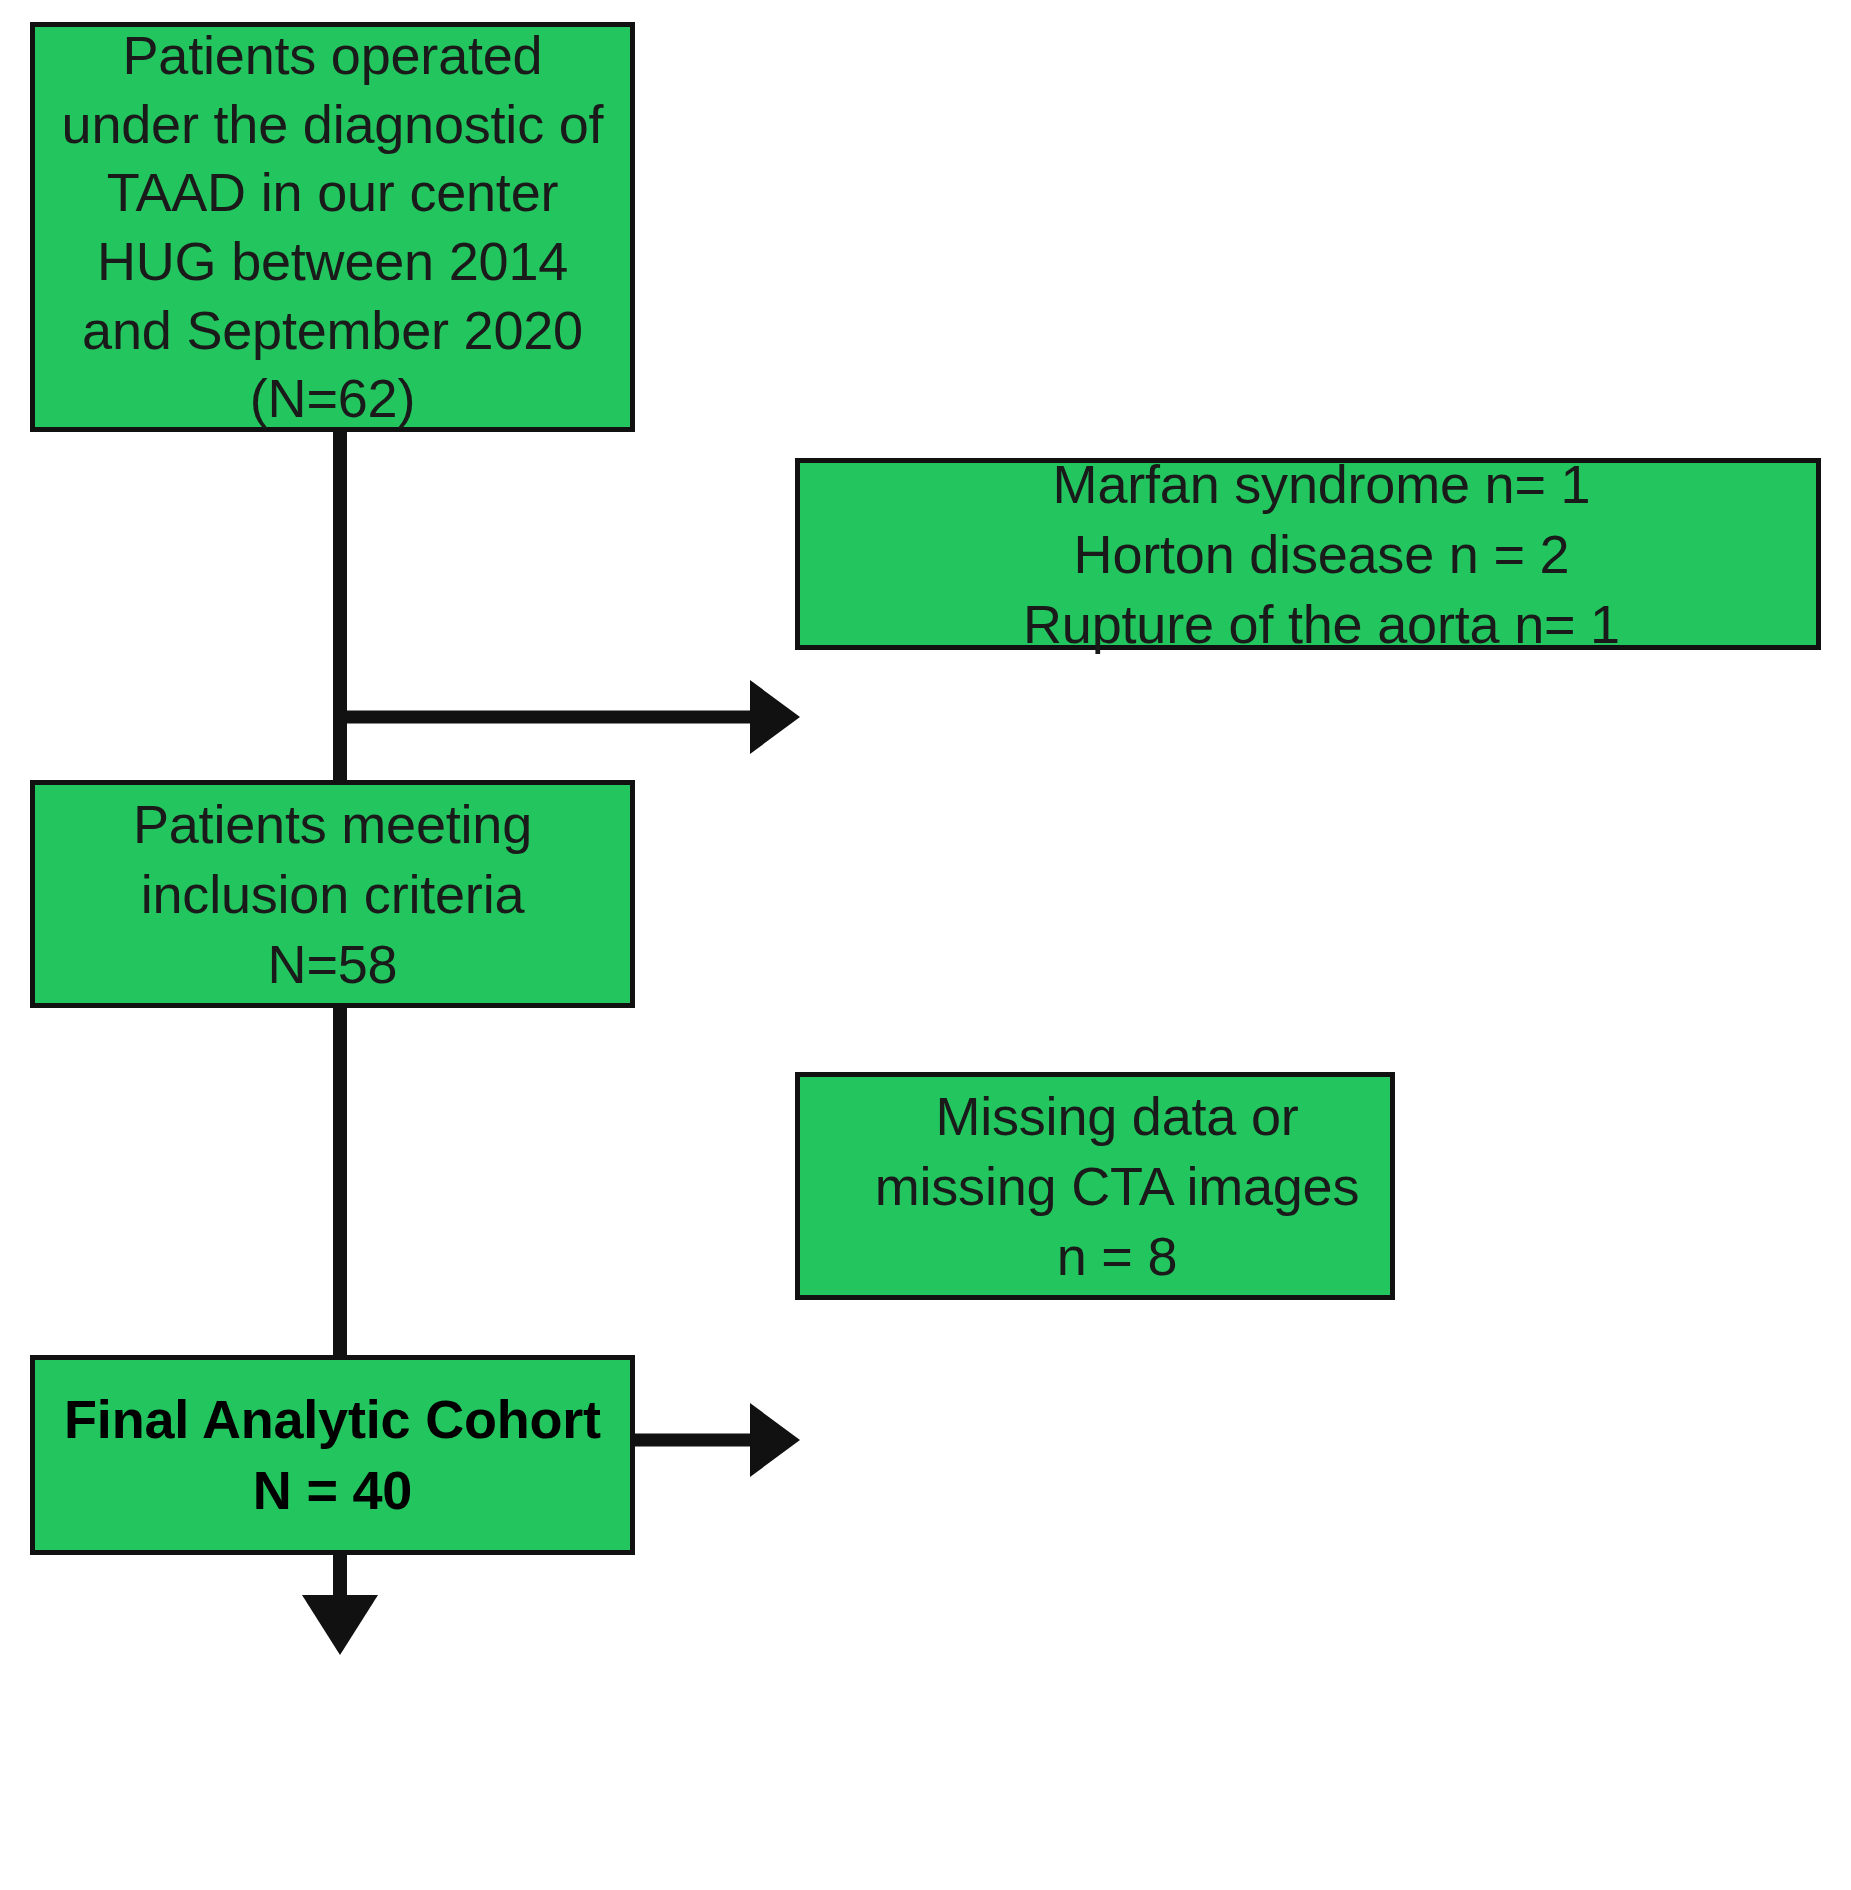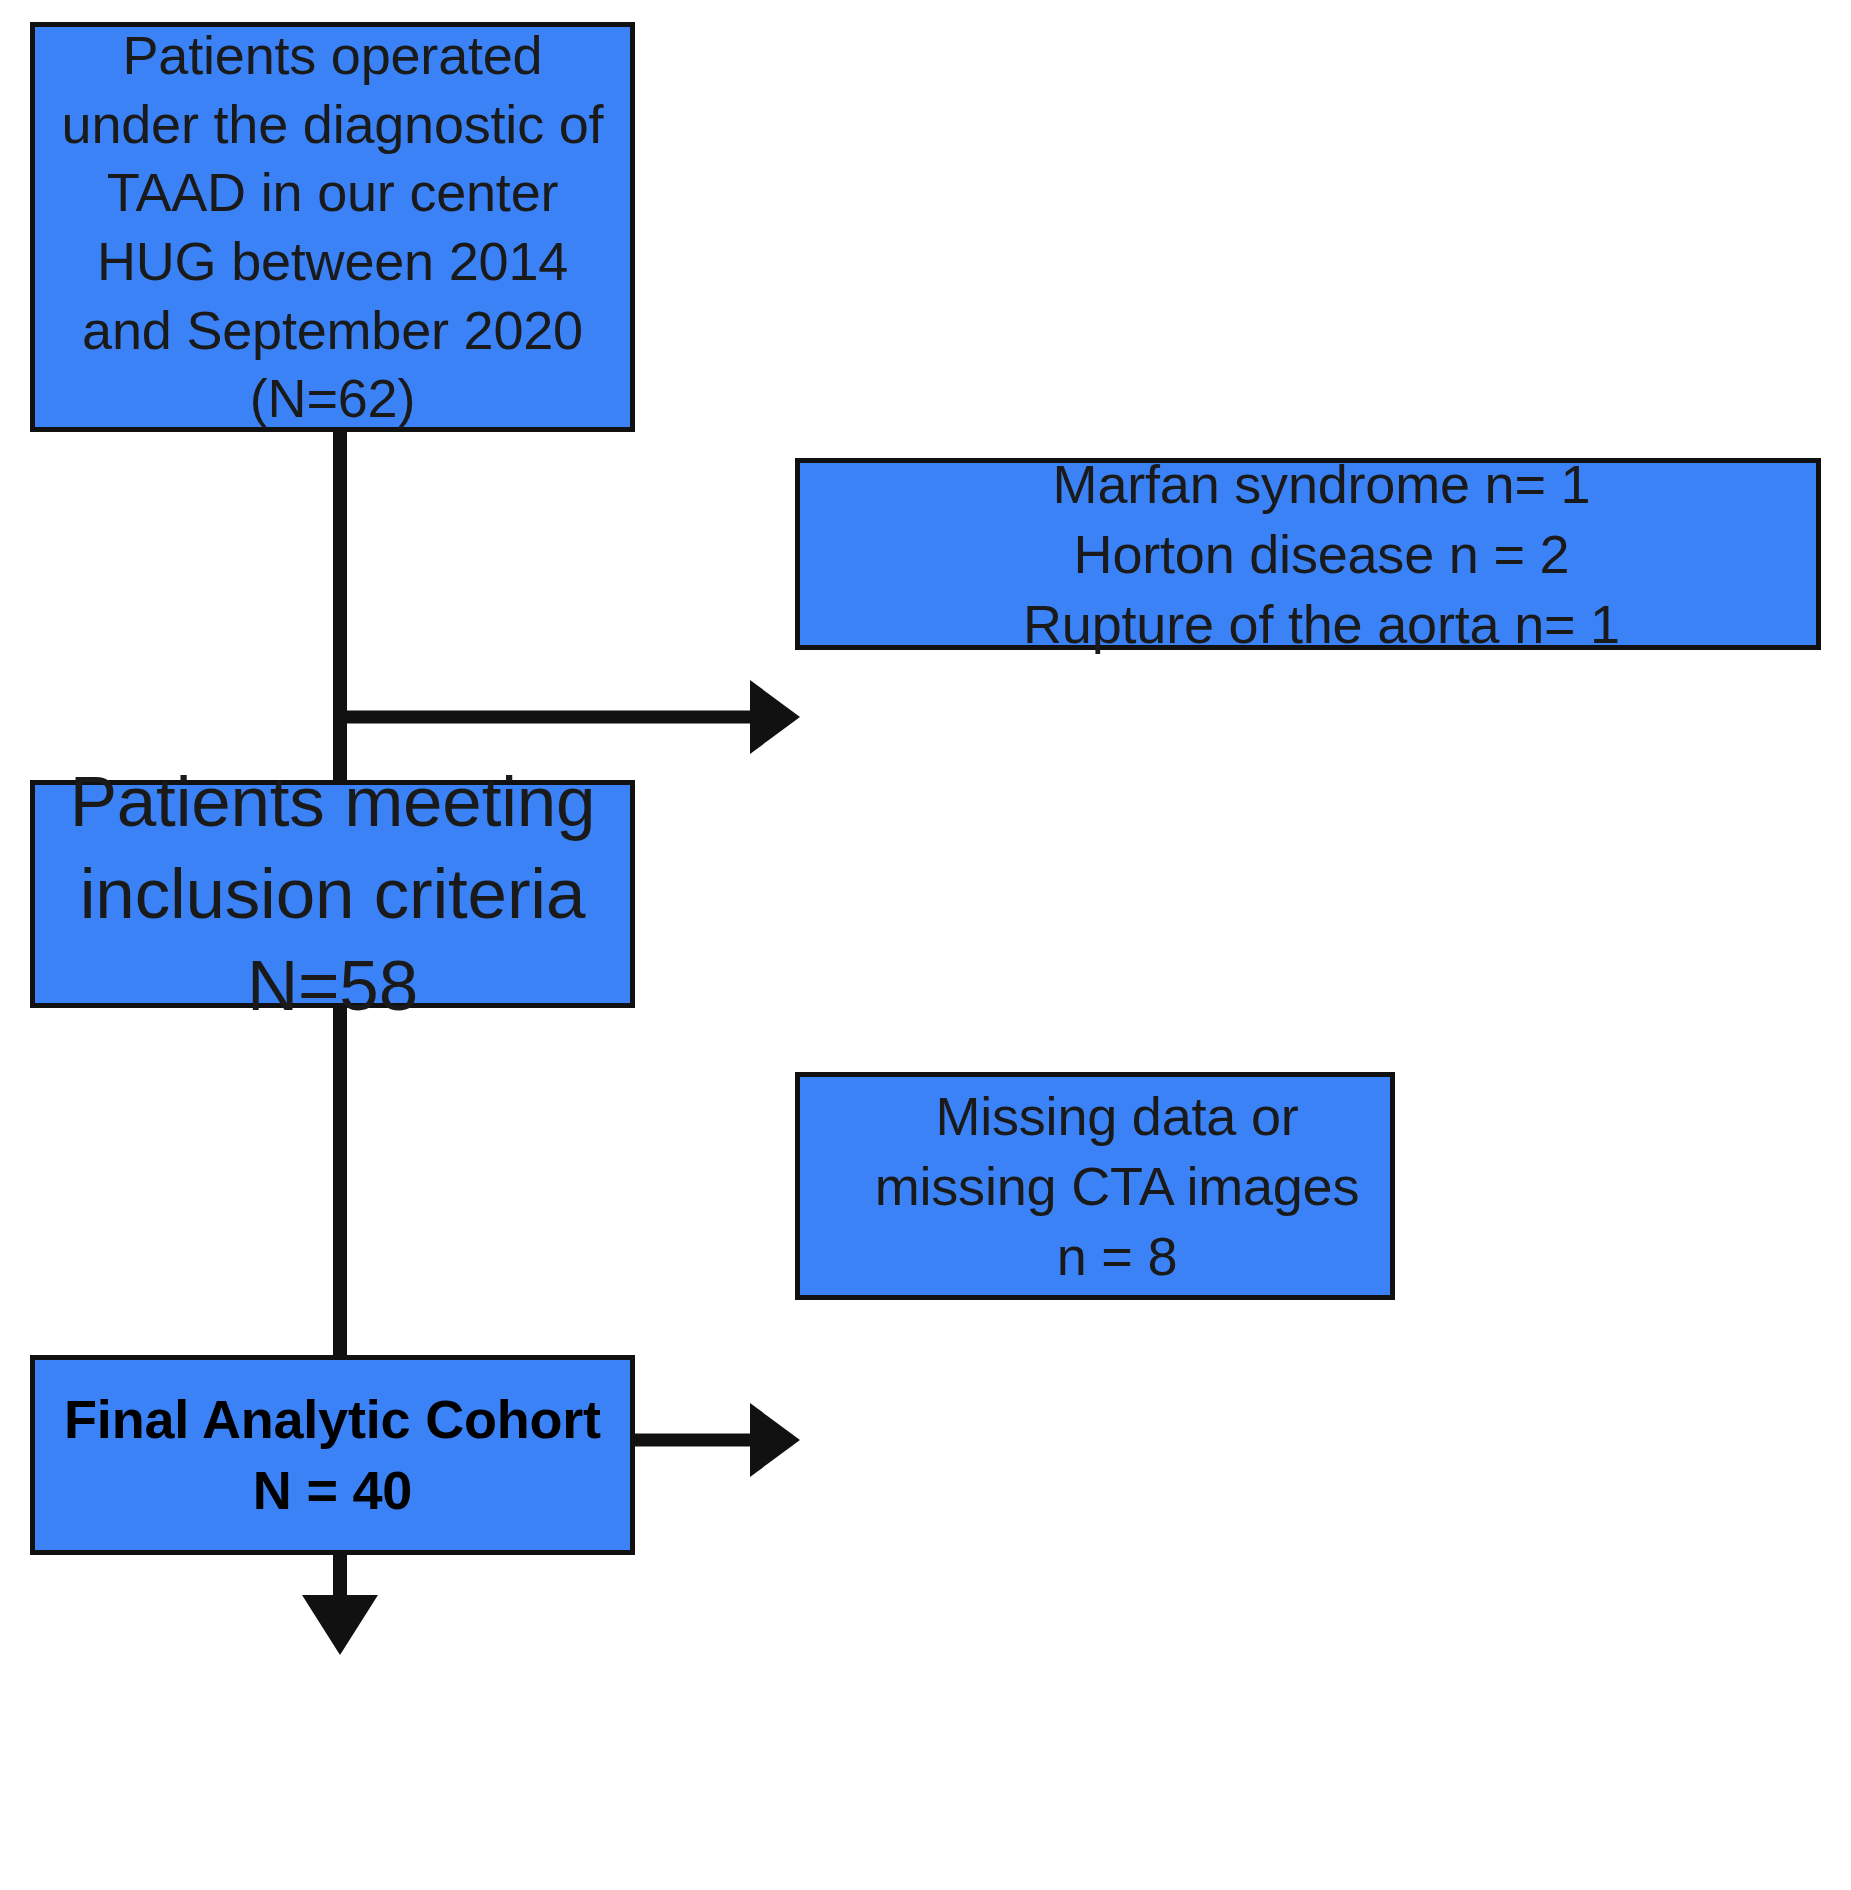--- a/index.html
+++ b/index.html
@@ -24,21 +24,21 @@
     left: 0;
     top: 0;
     width: 1851px;
     height: 1890px;
     pointer-events: none;
   }
   .node-box {
     position: absolute;
     box-sizing: border-box;
     border: 5px solid #111111;
-    background: #3b82f6;
+    background: #22c55e;
     display: flex;
     align-items: center;
     justify-content: center;
     text-align: center;
   }
   .node-text {
     display: block;
     width: 100%;
     font-size: 52px;
     line-height: 1.30;
@@ -61,21 +61,21 @@
     left: 30px;  top: 780px;  width: 605px;  height: 228px;
   }
   #node-excluded-data {
     left: 795px; top: 1072px; width: 600px;  height: 228px;
   }
   #node-final-cohort {
     left: 30px;  top: 1355px; width: 605px;  height: 200px;
   }
   #node-enrollment .node-text { font-size: 54px; line-height: 1.27; }
   #node-excluded-diagnoses .node-text { font-size: 54px; line-height: 1.30; }
-  #node-inclusion .node-text { font-size: 71px; line-height: 1.30; }
+  #node-inclusion .node-text { font-size: 54px; line-height: 1.30; }
   #node-excluded-data .node-text { font-size: 54px; line-height: 1.30; margin-left: 44px; }
   #node-final-cohort .node-text { font-size: 54px; line-height: 1.32; }
 </style>
 </head>
 <body>
 
 <div id="flow-canvas">
 
   <svg class="connector-layer" viewBox="0 0 1851 1890">
     <defs>

